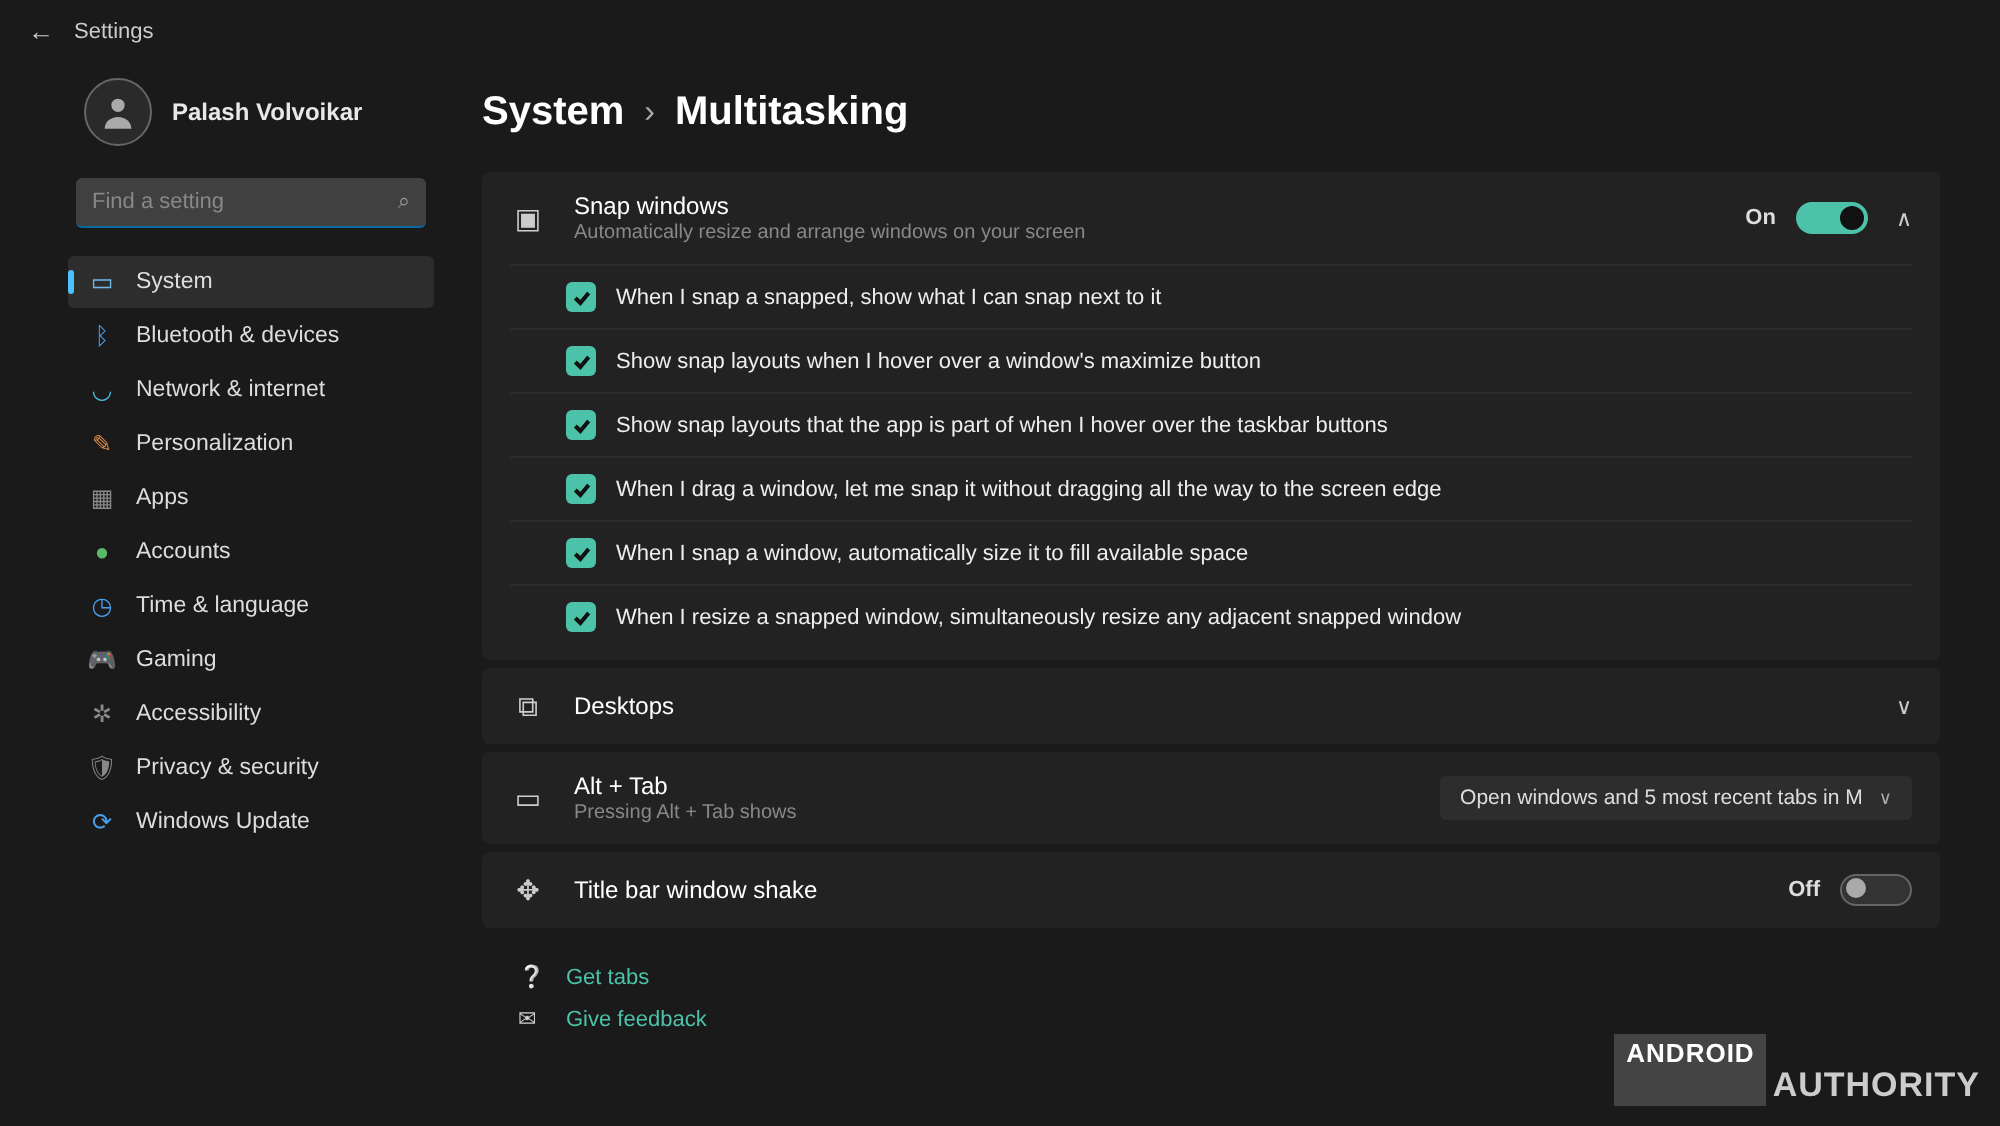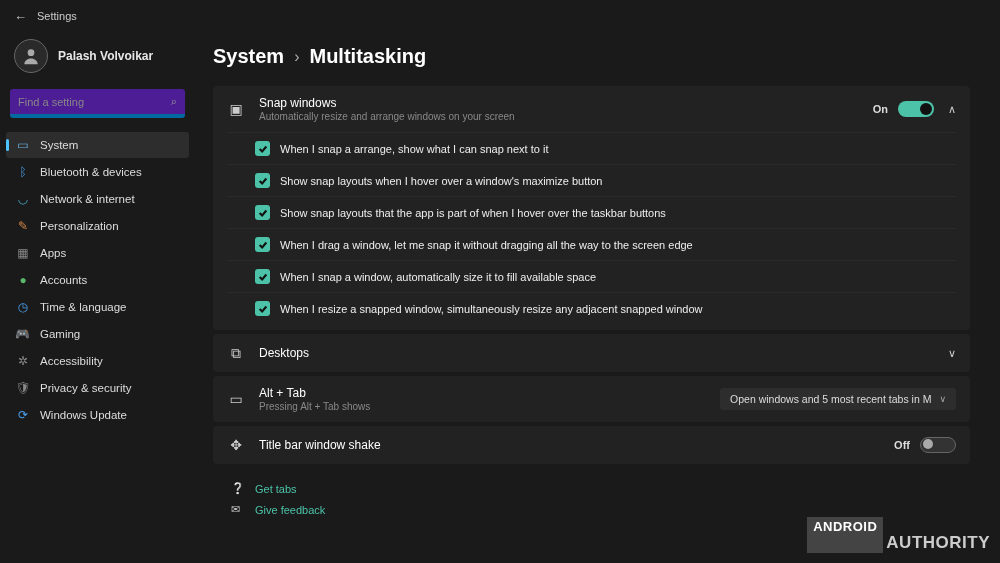--- a/index.html
+++ b/index.html
@@ -12,35 +12,35 @@
   overflow: hidden;
   position: relative;
 }
 .container { display: flex; flex-direction: column; height: 100%; }
 .topbar {
   display: flex; align-items: center; gap: 10px;
   padding: 8px 14px;
 }
 .back-arrow { font-size: 13px; color: #ccc; cursor: pointer; }
 .topbar-title { font-size: 11px; color: #ccc; }
-.body-row { display: flex; flex: 1; overflow: hidden; }
+.body-row { display: flex; flex: 1; overflow: hidden; margin-left: 28px; }
 .sidebar {
   width: 195px; display: flex; flex-direction: column; padding: 0 6px;
 }
 .profile { display: flex; align-items: center; gap: 10px; padding: 8px 8px 12px; }
 .avatar {
   width: 34px; height: 34px; border-radius: 50%; background: #2a2a2a;
   border: 1.5px solid #666; display: flex; align-items: center; justify-content: center;
 }
 .avatar svg { width: 20px; height: 20px; fill: #aaa; }
 .profile-name { font-size: 12px; font-weight: 600; }
 .search-wrap {
-  display: flex; align-items: center; background: #4c1d95;
+  display: flex; align-items: center; background: #404040;
   border-radius: 3px; padding: 6px 8px; margin: 4px 4px 10px;
-  border-bottom: 4px solid #0369a1;
+  border-bottom: 1px solid #0369a1;
 }
 .search-input {
   flex: 1; background: transparent; border: none; color: #ccc;
   font-size: 11px; outline: none;
 }
 .search-input::placeholder { color: #888; }
 .search-icon { font-size: 11px; color: #999; }
 .nav { display: flex; flex-direction: column; gap: 1px; margin-top: 4px; }
 .nav-item {
   display: flex; align-items: center; gap: 10px; padding: 6px 10px;
@@ -223,21 +223,21 @@
             <span class="chevron">∧</span>
           </div>
         </div>
         <div class="check-list">
           <div class="check-item">
             <div class="checkbox">
                 <svg viewBox="0 0 12 12">
                   <polyline points="2,6 5,9 10,3"></polyline>
                 </svg>
               </div>
-            <span class="check-label">When I snap a arrange, show what I can snap next to it</span>
+            <span class="check-label">When I snap a snapped, show what I can snap next to it</span>
           </div>
           <div class="check-item">
             <div class="checkbox">
                 <svg viewBox="0 0 12 12">
                   <polyline points="2,6 5,9 10,3"></polyline>
                 </svg>
               </div>
             <span class="check-label">Show snap layouts when I hover over a window's maximize button</span>
           </div>
           <div class="check-item">

